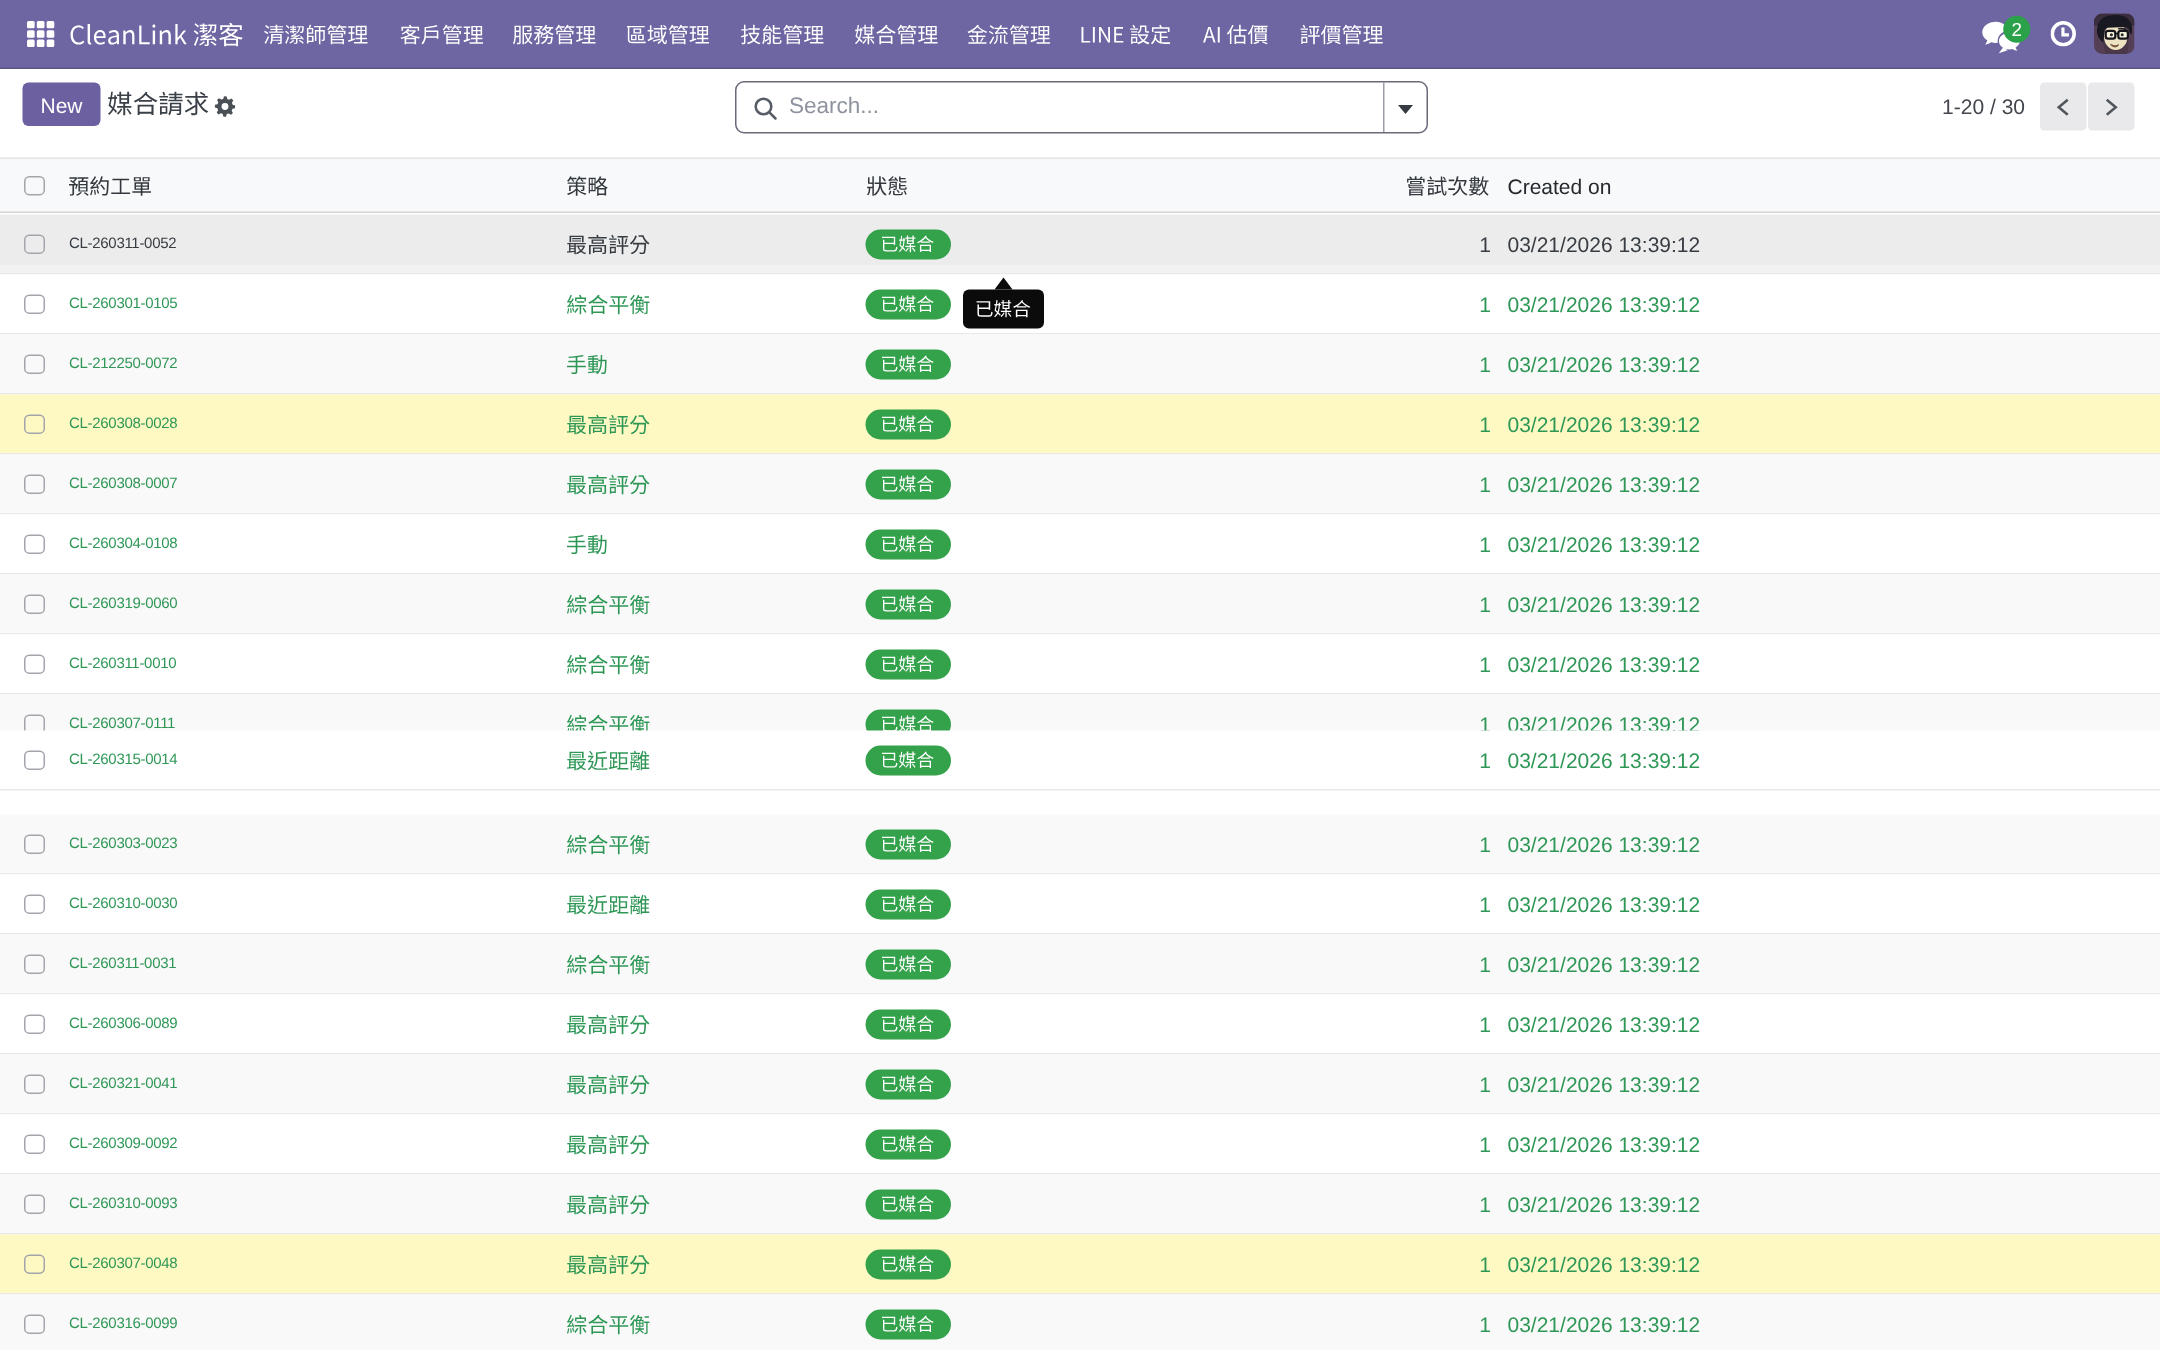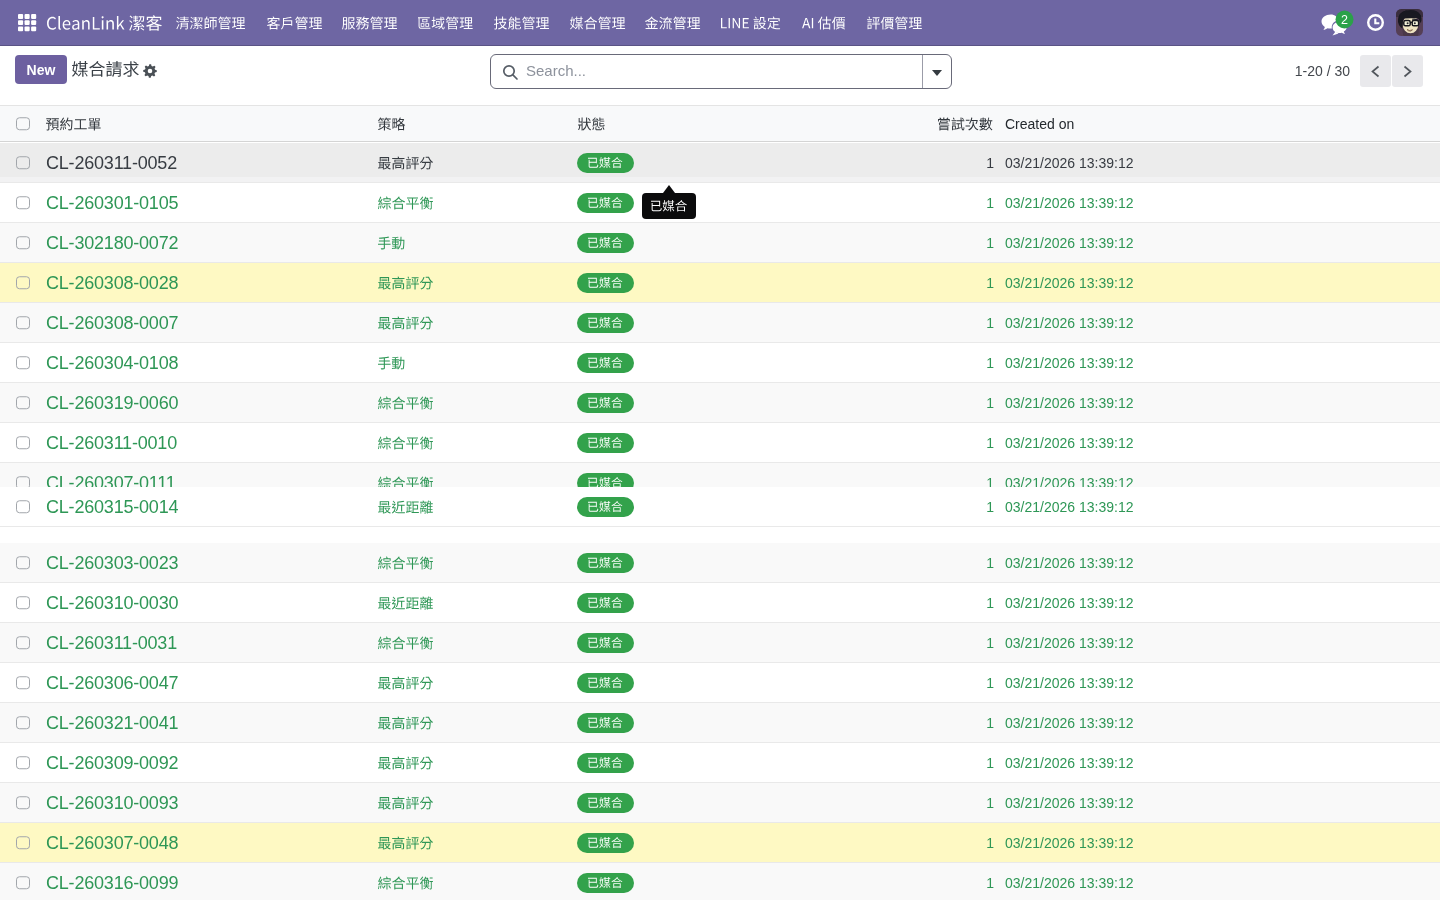--- a/index.html
+++ b/index.html
@@ -1,34 +1,34 @@
 <!DOCTYPE html>
 <html><head><meta charset="utf-8">
 <style>
 *{margin:0;padding:0;box-sizing:border-box}
 html,body{width:1440px;height:900px;overflow:hidden;background:#fff;font-family:"Liberation Sans",sans-serif}
 .abs{position:absolute}
 .nav{position:absolute;left:0;top:0;width:1440px;height:46px;background:#6e66a3;border-bottom:1px solid #5a5385}
 .cpanel{position:absolute;left:0;top:46px;width:1440px;height:59px;background:#fff}
 .newbtn{position:absolute;left:15px;top:55px;width:52px;height:29px;background:#6d60a0;border-radius:4px;color:#fff;
- font-size:14px;font-weight:bold;display:flex;align-items:center;justify-content:center}
+ font-size:14px;font-weight:normal;display:flex;align-items:center;justify-content:center}
 .search{position:absolute;left:490px;top:54px;width:462px;height:35px;border:1px solid #696a79;border-radius:6px;background:#fff}
 .sdivide{position:absolute;left:431px;top:0px;width:1px;height:33px;background:#9b9ca8}
 .caret{position:absolute;left:441px;top:15px;width:0;height:0;border-left:5.5px solid transparent;border-right:5.5px solid transparent;border-top:6px solid #353b41}
 .sph{position:absolute;left:35px;top:7px;font-size:15px;color:#8d929c}
 .pagertxt{position:absolute;right:90px;top:63px;font-size:14px;color:#43474d}
 .pbtn{position:absolute;top:55px;width:30.5px;height:32px;background:#e9e9ec;border-radius:3px;display:flex;align-items:center;justify-content:center}
 .thead{position:absolute;left:0;top:105px;width:1440px;height:37px;background:#f8f9fa;border-top:1px solid #e4e4e4;border-bottom:1px solid #d4d4d4}
 .hcell{position:absolute;top:50%;transform:translateY(-50%);color:#33383e}
 .row{position:absolute;left:0;width:1440px;height:40px;border-bottom:1px solid #e9e9e9}
 .cell{position:absolute;top:50%;transform:translateY(-50%)}
 .cb{position:absolute;left:16px;top:50%;transform:translateY(-50%);width:13.5px;height:13.5px;border:1.2px solid #a2a6ab;border-radius:3.5px;background:transparent}
 .g{color:#2e9756}
 .d{color:#373c42}
-.idtxt{font-size:18px;letter-spacing:-0.2px}
+.idtxt{font-size:10px;letter-spacing:-0.2px}
 .num{font-size:14px}
 .badge{position:absolute;left:577px;top:50%;transform:translateY(-50%);width:57px;height:20px;background:#33a24b;border-radius:10px;display:flex;align-items:center;justify-content:center}
 .tooltip{position:absolute;left:642px;top:193px;width:54px;height:26px;background:#0b0b0c;border-radius:4px;display:flex;align-items:center;justify-content:center;z-index:50}
 .tooltiparrow{position:absolute;left:662.5px;top:185px;width:0;height:0;border-left:6.5px solid transparent;border-right:6.5px solid transparent;border-bottom:8px solid #0b0b0c;z-index:50}
 </style></head><body>
 <div class="nav">
     <svg class="abs" style="left:18px;top:14px" width="19" height="17.5" viewBox="0 0 19 17.5">
       <rect x="0.00" y="0.00" width="5.1" height="4.9" rx="1" fill="#fff"></rect>
       <rect x="6.55" y="0.00" width="5.1" height="4.9" rx="1" fill="#fff"></rect>
       <rect x="13.10" y="0.00" width="5.1" height="4.9" rx="1" fill="#fff"></rect>
@@ -211,21 +211,21 @@
     <div class="badge">
       <svg width="34.5" height="11.1" viewBox="1.12 -10.12 34.5 11.1" style="display:block;overflow:visible">
         <path fill="#fff" d="M1.1 -9.3V-8.4H9V-5.3H2.7V-7.3H1.8V-1.2C1.8 0.3 2.4 0.6 4.3 0.6C4.8 0.6 8.3 0.6 8.8 0.6C10.8 0.6 11.2 -0 11.4 -2.2C11.2 -2.3 10.8 -2.4 10.5 -2.6C10.3 -0.7 10.1 -0.3 8.8 -0.3C8 -0.3 4.9 -0.3 4.3 -0.3C2.9 -0.3 2.7 -0.4 2.7 -1.2V-4.4H9V-3.8H9.9V-9.3Z M18.4 -2.1C18 -1.3 17.2 -0.3 16.5 0.1C16.7 0.3 17 0.6 17.1 0.8C17.9 0.2 18.6 -0.9 19.1 -1.9ZM21 -1.8C21.6 -1 22.4 0 22.8 0.7L23.5 0.3C23.1 -0.3 22.3 -1.4 21.7 -2.1ZM17.7 -10.1V-8.8H16.7V-8H17.7V-4.4H19.6V-3.3H16.7V-2.5H19.6V1H20.5V-2.5H23.3V-3.3H20.5V-4.4H22.3V-8H23.4V-8.8H22.3V-10.1H21.4V-8.8H18.6V-10.1ZM21.4 -8V-6.9H18.6V-8ZM21.4 -6.2V-5.1H18.6V-6.2ZM12.4 -7.4 12.5 -6.6 13.4 -6.6C13.2 -5.4 12.9 -4.3 12.7 -3.5C13.2 -3 13.8 -2.5 14.3 -2C13.9 -1.2 13.3 -0.4 12.4 0.3C12.6 0.5 12.8 0.7 13 0.9C13.8 0.2 14.4 -0.6 14.9 -1.4C15.4 -0.9 15.8 -0.4 16.1 -0L16.6 -0.7C16.3 -1.1 15.8 -1.6 15.3 -2.1C16 -3.8 16.1 -5.4 16.1 -6.8L16.7 -6.8V-7.6L16.1 -7.6V-8.4H15.3V-7.5L14.3 -7.5C14.4 -8.4 14.6 -9.2 14.6 -10L13.9 -10C13.8 -9.3 13.7 -8.3 13.5 -7.4ZM13.5 -3.7C13.7 -4.6 13.9 -5.6 14.1 -6.6L15.3 -6.7C15.3 -5.5 15.2 -4.1 14.7 -2.7C14.3 -3.1 13.9 -3.4 13.5 -3.7Z M30.2 -10.1C29 -8.3 26.8 -6.6 24.5 -5.7C24.7 -5.5 25 -5.2 25.1 -5C25.8 -5.2 26.4 -5.6 27 -5.9V-5.3H33V-6.1C33.7 -5.7 34.3 -5.4 35 -5.1C35.1 -5.4 35.4 -5.7 35.6 -5.9C33.7 -6.7 32 -7.7 30.6 -9.2L31 -9.7ZM27.3 -6.2C28.3 -6.8 29.3 -7.6 30.1 -8.5C31 -7.6 31.9 -6.8 33 -6.2ZM26.4 -3.9V0.9H27.3V0.3H32.9V0.9H33.8V-3.9ZM27.3 -0.6V-3.1H32.9V-0.6Z"></path>
       </svg>
     </div>
     <div class="cell num g" style="right:446px">1</div>
     <div class="cell num g" style="left:1005px">03/21/2026 13:39:12</div>
   </div>
 <div class="row" style="top:223px;background:#f9f9f9">
     <div class="cb"></div>
-    <div class="cell idtxt g" style="left:46px">CL-302180-0072</div>
+    <div class="cell idtxt g" style="left:46px">CL-212250-0072</div>
     <div class="cell g" style="left:378px">
       <svg width="26.4" height="12.9" viewBox="0.70 -11.75 26.4 12.9" style="display:block;overflow:visible">
         <path fill="currentColor" d="M0.7 -4.5V-3.5H6.5V-0.4C6.5 -0.1 6.4 0 6 0C5.7 0 4.6 0.1 3.4 0C3.6 0.3 3.8 0.8 3.9 1.1C5.4 1.1 6.3 1.1 6.8 0.9C7.3 0.7 7.6 0.4 7.6 -0.4V-3.5H13.3V-4.5H7.6V-6.8H12.5V-7.8H7.6V-10.1C9.2 -10.3 10.8 -10.5 11.9 -10.9L11.2 -11.7C9 -11.1 5 -10.7 1.6 -10.5C1.7 -10.3 1.8 -9.9 1.9 -9.6C3.3 -9.7 4.9 -9.8 6.5 -9.9V-7.8H1.6V-6.8H6.5V-4.5Z M23.2 -11.6C23.2 -10.5 23.2 -9.5 23.1 -8.5H21.5V-7.5H23.1C23 -4.9 22.6 -2.6 21.4 -0.9V-1L18.6 -0.7V-1.8H21.4V-2.6H18.6V-3.5H21.3V-7.7H18.6V-8.5H21.6V-9.4H18.6V-10.4C19.6 -10.5 20.6 -10.6 21.3 -10.8L20.8 -11.6C19.4 -11.3 16.8 -11 14.7 -10.9C14.8 -10.7 15 -10.4 15 -10.2C15.8 -10.2 16.7 -10.2 17.6 -10.3V-9.4H14.6V-8.5H17.6V-7.7H15V-3.5H17.6V-2.6H15V-1.8H17.6V-0.6L14.6 -0.3L14.7 0.6C16.3 0.4 18.5 0.2 20.6 -0.1C20.5 0.1 20.2 0.3 20 0.4C20.3 0.6 20.6 1 20.8 1.2C23.3 -0.7 23.9 -3.8 24.1 -7.5H26.1C26 -2.4 25.8 -0.5 25.5 -0.1C25.3 0.1 25.2 0.1 25 0.1C24.7 0.1 24.1 0.1 23.4 0C23.6 0.3 23.7 0.8 23.7 1.1C24.4 1.1 25 1.1 25.4 1C25.8 1 26.1 0.9 26.4 0.5C26.8 -0.1 27 -2 27.1 -8C27.1 -8.1 27.1 -8.5 27.1 -8.5H24.1C24.2 -9.5 24.2 -10.5 24.2 -11.6ZM15.9 -5.2H17.6V-4.2H15.9ZM18.6 -5.2H20.4V-4.2H18.6ZM15.9 -6.9H17.6V-5.9H15.9ZM18.6 -6.9H20.4V-5.9H18.6Z"></path>
       </svg>
     </div>
     <div class="badge">
       <svg width="34.5" height="11.1" viewBox="1.12 -10.12 34.5 11.1" style="display:block;overflow:visible">
         <path fill="#fff" d="M1.1 -9.3V-8.4H9V-5.3H2.7V-7.3H1.8V-1.2C1.8 0.3 2.4 0.6 4.3 0.6C4.8 0.6 8.3 0.6 8.8 0.6C10.8 0.6 11.2 -0 11.4 -2.2C11.2 -2.3 10.8 -2.4 10.5 -2.6C10.3 -0.7 10.1 -0.3 8.8 -0.3C8 -0.3 4.9 -0.3 4.3 -0.3C2.9 -0.3 2.7 -0.4 2.7 -1.2V-4.4H9V-3.8H9.9V-9.3Z M18.4 -2.1C18 -1.3 17.2 -0.3 16.5 0.1C16.7 0.3 17 0.6 17.1 0.8C17.9 0.2 18.6 -0.9 19.1 -1.9ZM21 -1.8C21.6 -1 22.4 0 22.8 0.7L23.5 0.3C23.1 -0.3 22.3 -1.4 21.7 -2.1ZM17.7 -10.1V-8.8H16.7V-8H17.7V-4.4H19.6V-3.3H16.7V-2.5H19.6V1H20.5V-2.5H23.3V-3.3H20.5V-4.4H22.3V-8H23.4V-8.8H22.3V-10.1H21.4V-8.8H18.6V-10.1ZM21.4 -8V-6.9H18.6V-8ZM21.4 -6.2V-5.1H18.6V-6.2ZM12.4 -7.4 12.5 -6.6 13.4 -6.6C13.2 -5.4 12.9 -4.3 12.7 -3.5C13.2 -3 13.8 -2.5 14.3 -2C13.9 -1.2 13.3 -0.4 12.4 0.3C12.6 0.5 12.8 0.7 13 0.9C13.8 0.2 14.4 -0.6 14.9 -1.4C15.4 -0.9 15.8 -0.4 16.1 -0L16.6 -0.7C16.3 -1.1 15.8 -1.6 15.3 -2.1C16 -3.8 16.1 -5.4 16.1 -6.8L16.7 -6.8V-7.6L16.1 -7.6V-8.4H15.3V-7.5L14.3 -7.5C14.4 -8.4 14.6 -9.2 14.6 -10L13.9 -10C13.8 -9.3 13.7 -8.3 13.5 -7.4ZM13.5 -3.7C13.7 -4.6 13.9 -5.6 14.1 -6.6L15.3 -6.7C15.3 -5.5 15.2 -4.1 14.7 -2.7C14.3 -3.1 13.9 -3.4 13.5 -3.7Z M30.2 -10.1C29 -8.3 26.8 -6.6 24.5 -5.7C24.7 -5.5 25 -5.2 25.1 -5C25.8 -5.2 26.4 -5.6 27 -5.9V-5.3H33V-6.1C33.7 -5.7 34.3 -5.4 35 -5.1C35.1 -5.4 35.4 -5.7 35.6 -5.9C33.7 -6.7 32 -7.7 30.6 -9.2L31 -9.7ZM27.3 -6.2C28.3 -6.8 29.3 -7.6 30.1 -8.5C31 -7.6 31.9 -6.8 33 -6.2ZM26.4 -3.9V0.9H27.3V0.3H32.9V0.9H33.8V-3.9ZM27.3 -0.6V-3.1H32.9V-0.6Z"></path>
       </svg>
     </div>
@@ -387,21 +387,21 @@
     <div class="badge">
       <svg width="34.5" height="11.1" viewBox="1.12 -10.12 34.5 11.1" style="display:block;overflow:visible">
         <path fill="#fff" d="M1.1 -9.3V-8.4H9V-5.3H2.7V-7.3H1.8V-1.2C1.8 0.3 2.4 0.6 4.3 0.6C4.8 0.6 8.3 0.6 8.8 0.6C10.8 0.6 11.2 -0 11.4 -2.2C11.2 -2.3 10.8 -2.4 10.5 -2.6C10.3 -0.7 10.1 -0.3 8.8 -0.3C8 -0.3 4.9 -0.3 4.3 -0.3C2.9 -0.3 2.7 -0.4 2.7 -1.2V-4.4H9V-3.8H9.9V-9.3Z M18.4 -2.1C18 -1.3 17.2 -0.3 16.5 0.1C16.7 0.3 17 0.6 17.1 0.8C17.9 0.2 18.6 -0.9 19.1 -1.9ZM21 -1.8C21.6 -1 22.4 0 22.8 0.7L23.5 0.3C23.1 -0.3 22.3 -1.4 21.7 -2.1ZM17.7 -10.1V-8.8H16.7V-8H17.7V-4.4H19.6V-3.3H16.7V-2.5H19.6V1H20.5V-2.5H23.3V-3.3H20.5V-4.4H22.3V-8H23.4V-8.8H22.3V-10.1H21.4V-8.8H18.6V-10.1ZM21.4 -8V-6.9H18.6V-8ZM21.4 -6.2V-5.1H18.6V-6.2ZM12.4 -7.4 12.5 -6.6 13.4 -6.6C13.2 -5.4 12.9 -4.3 12.7 -3.5C13.2 -3 13.8 -2.5 14.3 -2C13.9 -1.2 13.3 -0.4 12.4 0.3C12.6 0.5 12.8 0.7 13 0.9C13.8 0.2 14.4 -0.6 14.9 -1.4C15.4 -0.9 15.8 -0.4 16.1 -0L16.6 -0.7C16.3 -1.1 15.8 -1.6 15.3 -2.1C16 -3.8 16.1 -5.4 16.1 -6.8L16.7 -6.8V-7.6L16.1 -7.6V-8.4H15.3V-7.5L14.3 -7.5C14.4 -8.4 14.6 -9.2 14.6 -10L13.9 -10C13.8 -9.3 13.7 -8.3 13.5 -7.4ZM13.5 -3.7C13.7 -4.6 13.9 -5.6 14.1 -6.6L15.3 -6.7C15.3 -5.5 15.2 -4.1 14.7 -2.7C14.3 -3.1 13.9 -3.4 13.5 -3.7Z M30.2 -10.1C29 -8.3 26.8 -6.6 24.5 -5.7C24.7 -5.5 25 -5.2 25.1 -5C25.8 -5.2 26.4 -5.6 27 -5.9V-5.3H33V-6.1C33.7 -5.7 34.3 -5.4 35 -5.1C35.1 -5.4 35.4 -5.7 35.6 -5.9C33.7 -6.7 32 -7.7 30.6 -9.2L31 -9.7ZM27.3 -6.2C28.3 -6.8 29.3 -7.6 30.1 -8.5C31 -7.6 31.9 -6.8 33 -6.2ZM26.4 -3.9V0.9H27.3V0.3H32.9V0.9H33.8V-3.9ZM27.3 -0.6V-3.1H32.9V-0.6Z"></path>
       </svg>
     </div>
     <div class="cell num g" style="right:446px">1</div>
     <div class="cell num g" style="left:1005px">03/21/2026 13:39:12</div>
   </div>
 <div class="row" style="top:663px;background:#ffffff">
     <div class="cb"></div>
-    <div class="cell idtxt g" style="left:46px">CL-260306-0047</div>
+    <div class="cell idtxt g" style="left:46px">CL-260306-0089</div>
     <div class="cell g" style="left:378px">
       <svg width="55.0" height="13.0" viewBox="0.62 -11.82 55.0 13.0" style="display:block;overflow:visible">
         <path fill="currentColor" d="M2.3 -11.2V-6.9H3.4V-10.4H10.6V-6.9H11.7V-11.2ZM4 -9.6V-8.9H10V-9.6ZM4 -8V-7.3H10V-8ZM5.5 -5.5V-4.6H2.9V-5.5ZM0.6 -0.7 0.7 0.2C2 0.1 3.8 -0.1 5.5 -0.3V1.1H6.5V-5.5H13.2V-6.4H0.8V-5.5H2V-0.8ZM6.9 -4.6V-3.8H8.2L7.6 -3.6C8 -2.6 8.5 -1.8 9.2 -1.1C8.4 -0.5 7.5 -0 6.5 0.3C6.7 0.5 7 0.8 7.1 1.1C8.1 0.7 9 0.3 9.9 -0.4C10.7 0.3 11.7 0.8 12.8 1.1C12.9 0.9 13.2 0.5 13.4 0.3C12.4 0 11.4 -0.4 10.6 -1C11.5 -1.9 12.2 -3 12.7 -4.4L12 -4.7L11.9 -4.6ZM8.5 -3.8H11.4C11 -3 10.5 -2.3 9.9 -1.7C9.3 -2.3 8.8 -3 8.5 -3.8ZM5.5 -3.8V-2.8H2.9V-3.8ZM5.5 -2.1V-1.2L2.9 -0.9V-2.1Z M18 -7.8H24.1V-6.6H18ZM17 -8.6V-5.8H25.2V-8.6ZM20.2 -11.6 20.6 -10.3H14.8V-9.4H27.1V-10.3H21.7C21.6 -10.8 21.4 -11.3 21.2 -11.8ZM15.3 -5V1.1H16.4V-4.1H25.6V0C25.6 0.2 25.6 0.2 25.4 0.2C25.2 0.2 24.6 0.2 24 0.2C24.1 0.4 24.2 0.8 24.3 1C25.2 1 25.8 1 26.2 0.9C26.5 0.7 26.7 0.5 26.7 0V-5ZM17.9 -3.3V0.3H18.9V-0.4H23.9V-3.3ZM18.9 -2.5H22.9V-1.2H18.9Z M39.9 -9.3C39.7 -8.3 39.3 -6.7 39 -5.8L39.8 -5.5C40.2 -6.5 40.6 -7.9 40.9 -9.1ZM34.6 -9C34.9 -7.9 35.2 -6.5 35.3 -5.5L36.2 -5.8C36.1 -6.7 35.8 -8.1 35.4 -9.2ZM29.2 -7.5V-6.7H33.2V-7.5ZM29.2 -5.7V-4.9H33.2V-5.7ZM28.7 -9.4V-8.5H33.7V-9.4ZM30.1 -11.4C30.5 -10.8 30.9 -10 31.1 -9.5L31.9 -10C31.7 -10.5 31.3 -11.3 30.9 -11.8ZM33.7 -4.9V-3.9H37.1V1.1H38.2V-3.9H41.5V-4.9H38.2V-10H41.2V-11H34.3V-10H37.1V-4.9ZM29.2 -3.8V0.9H30.1V0.3H33.2V-3.8ZM30.1 -2.9H32.3V-0.6H30.1Z M46.1 -11.3C45.4 -9.1 44.2 -7.2 42.5 -6.1C42.7 -5.9 43.2 -5.5 43.4 -5.3C43.8 -5.6 44.2 -6 44.6 -6.5V-5.4H47.5C47.2 -3.1 46.4 -0.8 43.1 0.3C43.3 0.5 43.6 0.9 43.8 1.2C47.3 -0.1 48.2 -2.7 48.6 -5.4H52.2C52.1 -1.9 51.9 -0.5 51.5 -0.1C51.4 0 51.2 0.1 50.9 0.1C50.6 0.1 49.7 0 48.8 -0C49 0.3 49.1 0.7 49.2 1C50 1.1 50.9 1.1 51.4 1C51.9 1 52.2 0.9 52.5 0.5C52.9 0 53.1 -1.6 53.4 -6C53.4 -6.1 53.4 -6.5 53.4 -6.5H44.6C45.7 -7.7 46.6 -9.3 47.2 -11ZM48.3 -11.5V-10.5H50.8C51.6 -8.4 53.1 -6.4 54.8 -5.3C55 -5.6 55.4 -6 55.6 -6.3C53.8 -7.3 52.3 -9.3 51.6 -11.5Z"></path>
       </svg>
     </div>
     <div class="badge">
       <svg width="34.5" height="11.1" viewBox="1.12 -10.12 34.5 11.1" style="display:block;overflow:visible">
         <path fill="#fff" d="M1.1 -9.3V-8.4H9V-5.3H2.7V-7.3H1.8V-1.2C1.8 0.3 2.4 0.6 4.3 0.6C4.8 0.6 8.3 0.6 8.8 0.6C10.8 0.6 11.2 -0 11.4 -2.2C11.2 -2.3 10.8 -2.4 10.5 -2.6C10.3 -0.7 10.1 -0.3 8.8 -0.3C8 -0.3 4.9 -0.3 4.3 -0.3C2.9 -0.3 2.7 -0.4 2.7 -1.2V-4.4H9V-3.8H9.9V-9.3Z M18.4 -2.1C18 -1.3 17.2 -0.3 16.5 0.1C16.7 0.3 17 0.6 17.1 0.8C17.9 0.2 18.6 -0.9 19.1 -1.9ZM21 -1.8C21.6 -1 22.4 0 22.8 0.7L23.5 0.3C23.1 -0.3 22.3 -1.4 21.7 -2.1ZM17.7 -10.1V-8.8H16.7V-8H17.7V-4.4H19.6V-3.3H16.7V-2.5H19.6V1H20.5V-2.5H23.3V-3.3H20.5V-4.4H22.3V-8H23.4V-8.8H22.3V-10.1H21.4V-8.8H18.6V-10.1ZM21.4 -8V-6.9H18.6V-8ZM21.4 -6.2V-5.1H18.6V-6.2ZM12.4 -7.4 12.5 -6.6 13.4 -6.6C13.2 -5.4 12.9 -4.3 12.7 -3.5C13.2 -3 13.8 -2.5 14.3 -2C13.9 -1.2 13.3 -0.4 12.4 0.3C12.6 0.5 12.8 0.7 13 0.9C13.8 0.2 14.4 -0.6 14.9 -1.4C15.4 -0.9 15.8 -0.4 16.1 -0L16.6 -0.7C16.3 -1.1 15.8 -1.6 15.3 -2.1C16 -3.8 16.1 -5.4 16.1 -6.8L16.7 -6.8V-7.6L16.1 -7.6V-8.4H15.3V-7.5L14.3 -7.5C14.4 -8.4 14.6 -9.2 14.6 -10L13.9 -10C13.8 -9.3 13.7 -8.3 13.5 -7.4ZM13.5 -3.7C13.7 -4.6 13.9 -5.6 14.1 -6.6L15.3 -6.7C15.3 -5.5 15.2 -4.1 14.7 -2.7C14.3 -3.1 13.9 -3.4 13.5 -3.7Z M30.2 -10.1C29 -8.3 26.8 -6.6 24.5 -5.7C24.7 -5.5 25 -5.2 25.1 -5C25.8 -5.2 26.4 -5.6 27 -5.9V-5.3H33V-6.1C33.7 -5.7 34.3 -5.4 35 -5.1C35.1 -5.4 35.4 -5.7 35.6 -5.9C33.7 -6.7 32 -7.7 30.6 -9.2L31 -9.7ZM27.3 -6.2C28.3 -6.8 29.3 -7.6 30.1 -8.5C31 -7.6 31.9 -6.8 33 -6.2ZM26.4 -3.9V0.9H27.3V0.3H32.9V0.9H33.8V-3.9ZM27.3 -0.6V-3.1H32.9V-0.6Z"></path>
       </svg>
     </div>

